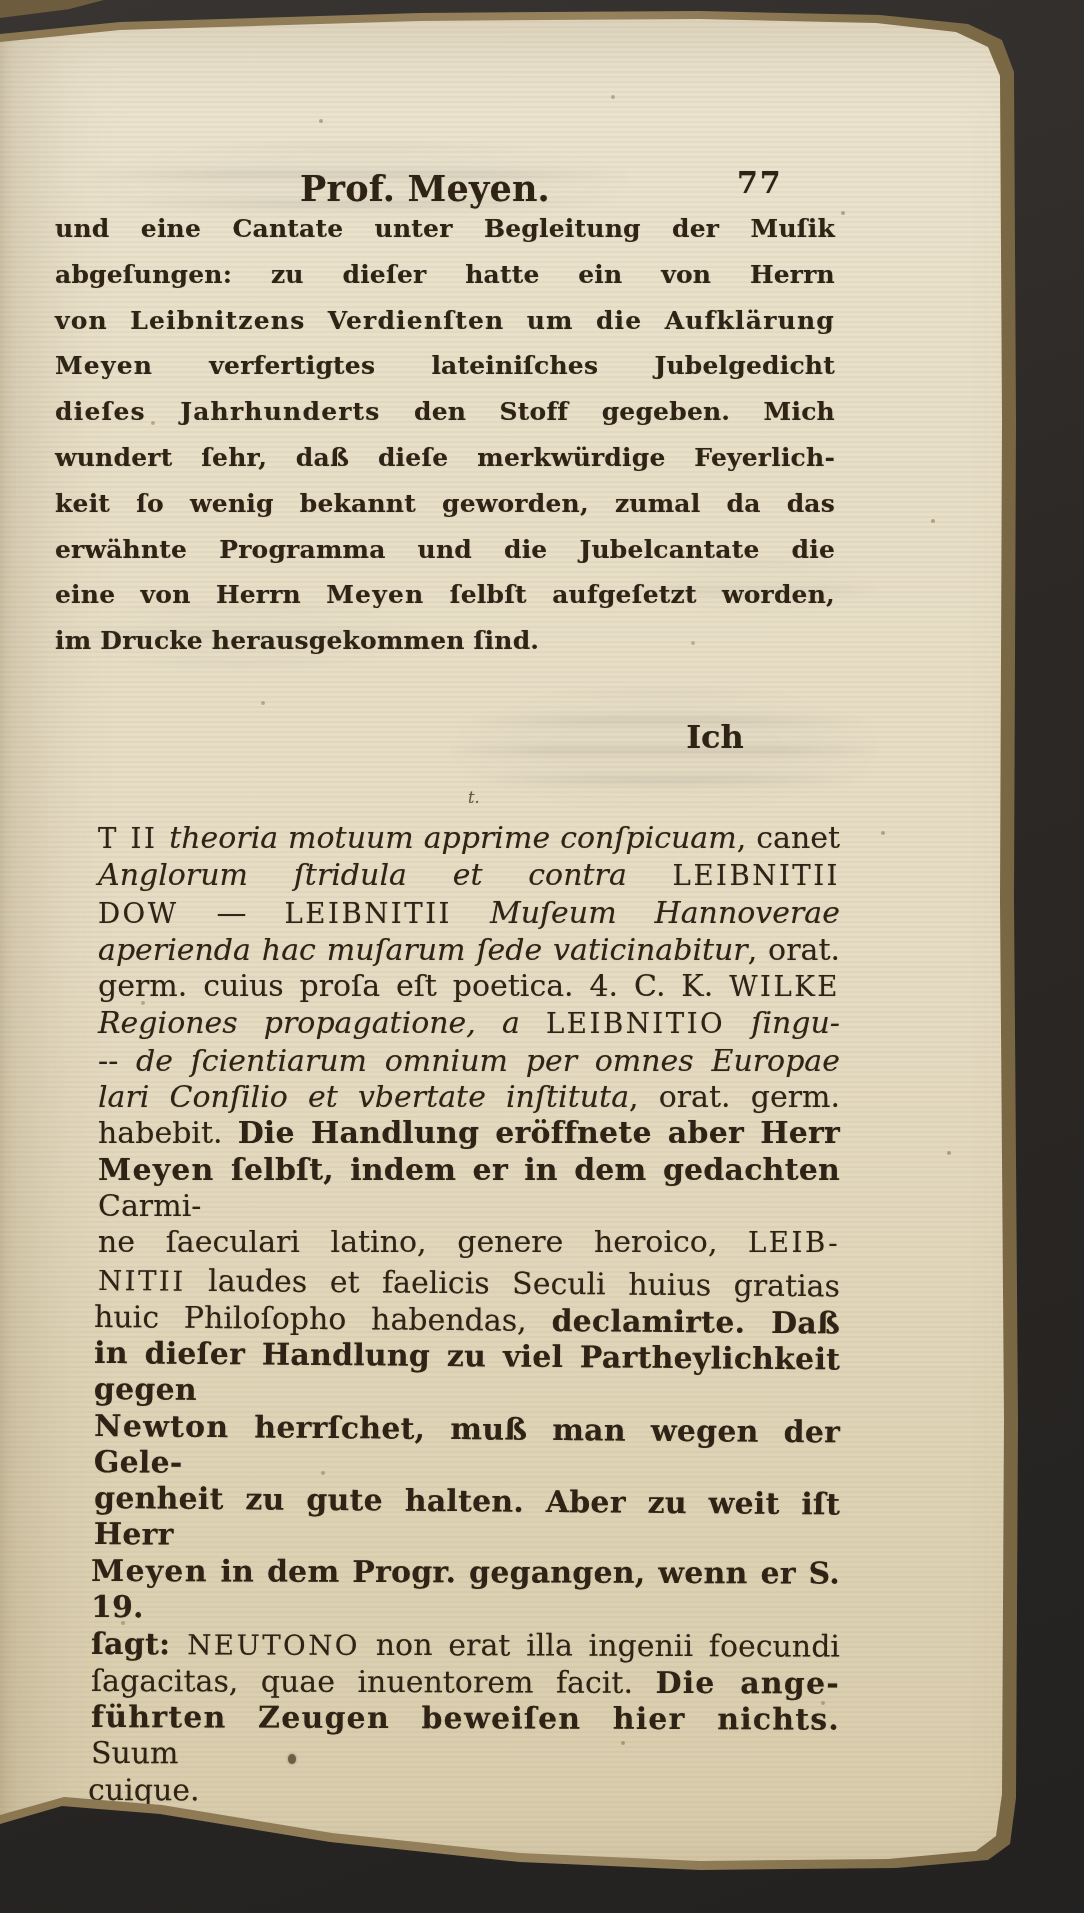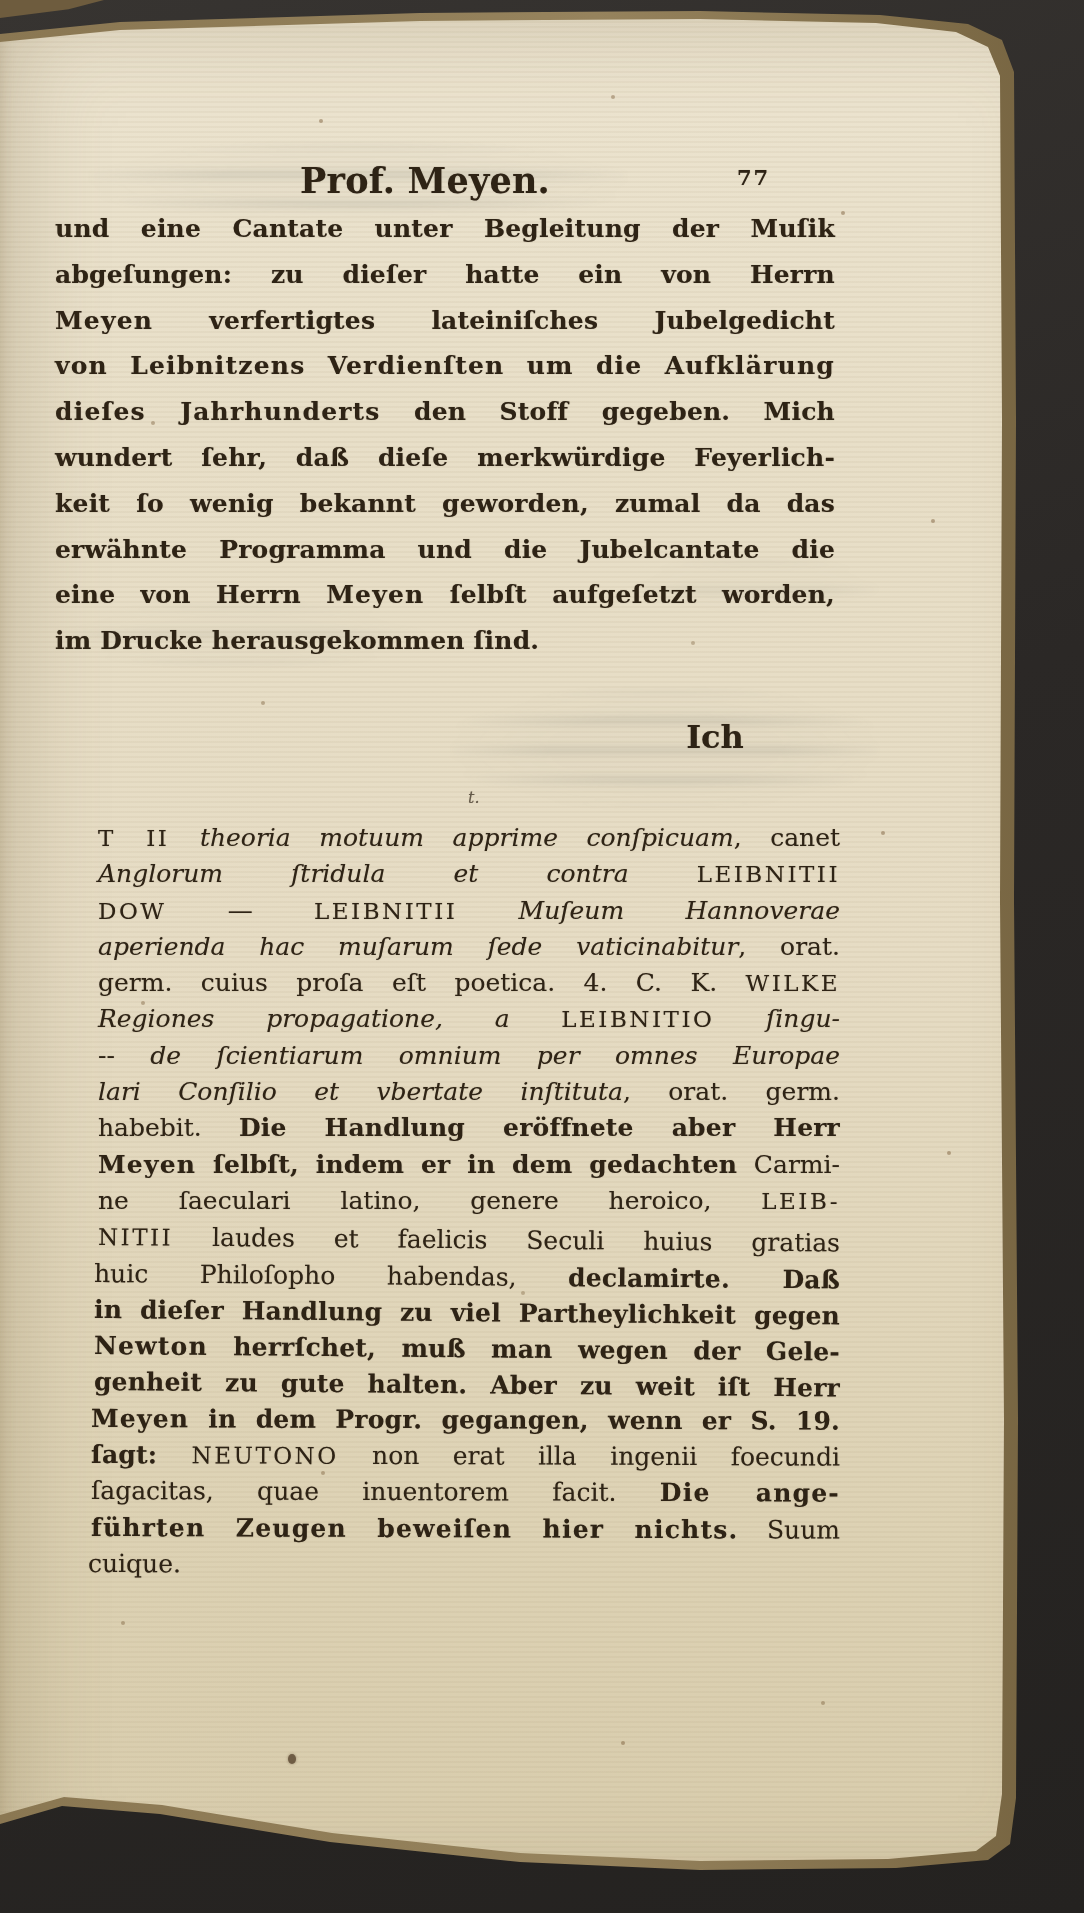--- a/index.html
+++ b/index.html
@@ -79,26 +79,26 @@
       822px 1702px 0 1px rgba(115,85,48,.4),
       122px 1622px 0 1px rgba(115,85,48,.4);
   }
   .knot{position:absolute;left:288px;top:1754px;width:8px;height:10px;border-radius:50%;
     background:#5d4a33;opacity:.85;box-shadow:0 0 3px rgba(93,74,51,.6);}
 
   
   .header,.tb,.catchword,.pmark{position:absolute;text-shadow:0 0 1px rgba(46,35,21,.35);}
 
   .header{left:40px;top:160px;width:770px;height:50px;}
-  .title{position:absolute;left:50%;transform:translateX(-50%);top:0;
+  .title{position:absolute;left:50%;transform:translateX(-50%);top:8px;
          font-size:35px;font-weight:700;letter-spacing:.5px;white-space:nowrap;}
-  .pagenum{position:absolute;left:697px;top:5px;font-size:21px;font-weight:700;letter-spacing:2px;}
+  .pagenum{position:absolute;left:697px;top:5px;font-size:30px;font-weight:700;letter-spacing:2px;}
 
   .main{left:55px;top:206px;width:780px;font-size:25px;line-height:45.8px;}
-  .footnote{left:98px;top:820px;width:742px;font-size:25px;line-height:36.3px;}
+  .footnote{left:98px;top:820px;width:742px;font-size:30px;line-height:36.3px;}
 
   .tb .line{text-align:justify;text-align-last:justify;}
   .tb .line:last-child{text-align-last:left;}
 
   
   .footnote .line:nth-child(n+12):nth-child(-n+16){transform:rotate(.5deg);transform-origin:0 50%;}
   .footnote .line:nth-child(n+17){transform:rotate(.2deg);transform-origin:0 50%;}
   .footnote .line:nth-child(n+13){margin-left:-4px;}
   .footnote .line:nth-child(n+17){margin-left:-7px;}
   .footnote .line:nth-child(n+21){margin-left:-10px;}
@@ -128,22 +128,22 @@
   <div class="knot"></div>
 
   <div class="header">
     <span class="title seg-fraktur">Prof. Meyen.</span>
     <span class="pagenum">77</span>
   </div>
 
   <div class="main tb">
       <div class="line"><span class="seg-fraktur">und eine Cantate unter Begleitung der Muſik</span></div>
       <div class="line"><span class="seg-fraktur">abgeſungen:  zu dieſer hatte ein von Herrn</span></div>
+      <div class="line"><span class="seg-name">von Leibnitzens Verdienſten um die Aufklärung</span></div>
       <div class="line"><span class="seg-name">Meyen</span><span class="seg-fraktur"> verfertigtes lateiniſches Jubelgedicht</span></div>
-      <div class="line"><span class="seg-name">von Leibnitzens Verdienſten um die Aufklärung</span></div>
       <div class="line"><span class="seg-name">dieſes Jahrhunderts</span><span class="seg-fraktur"> den Stoff gegeben.  Mich</span></div>
       <div class="line"><span class="seg-fraktur">wundert ſehr, daß dieſe merkwürdige Feyerlich-</span></div>
       <div class="line"><span class="seg-fraktur">keit ſo wenig bekannt geworden, zumal da das</span></div>
       <div class="line"><span class="seg-fraktur">erwähnte Programma und die Jubelcantate die</span></div>
       <div class="line"><span class="seg-fraktur">eine von Herrn </span><span class="seg-name">Meyen</span><span class="seg-fraktur"> ſelbſt aufgeſetzt worden,</span></div>
       <div class="line"><span class="seg-fraktur">im Drucke herausgekommen ſind.</span></div>
     </div>
 
   <div class="catchword">Ich</div>
   <div class="pmark">t.</div>

